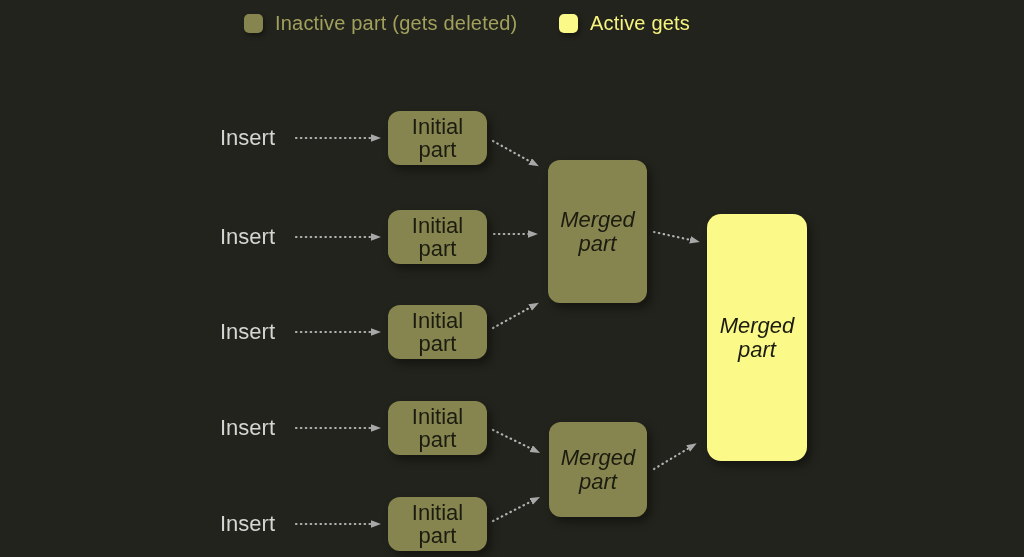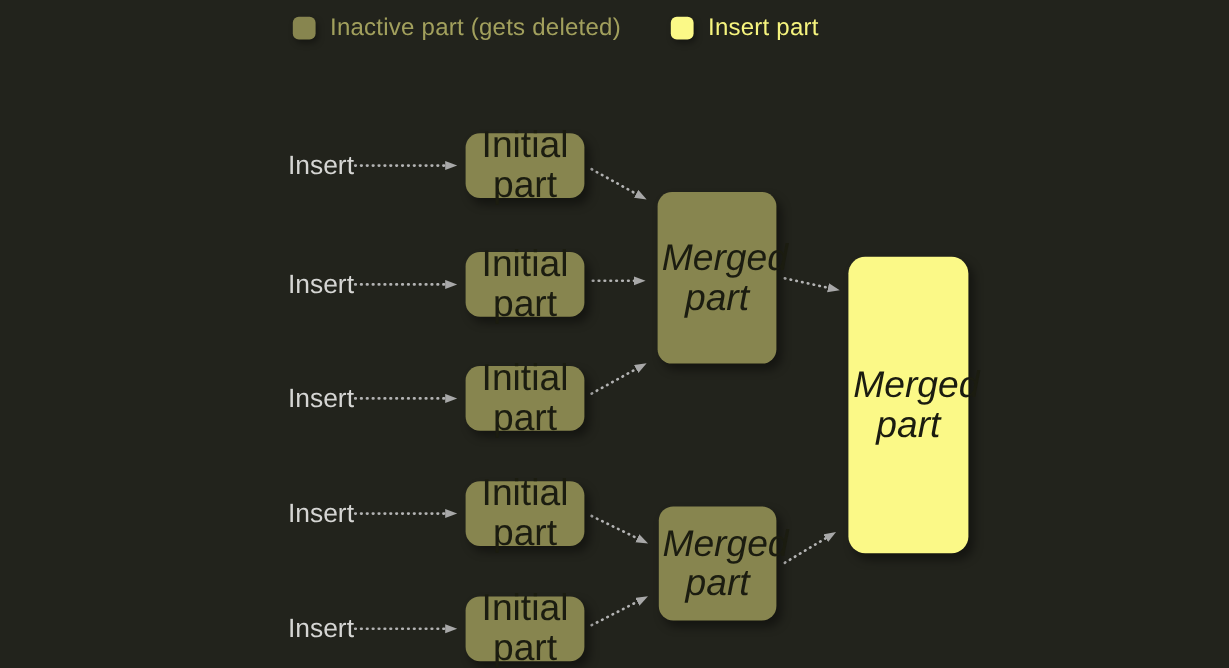--- a/index.html
+++ b/index.html
@@ -15,48 +15,48 @@
   }
   .legend-item{position:absolute;top:12px;height:23px;display:flex;align-items:center;gap:12px;}
   .legend-swatch{width:19px;height:19px;border-radius:5px;flex:0 0 auto;box-shadow:2px 3px 5px rgba(0,0,0,0.35);}
   .legend-swatch.inactive{background:var(--inactive-fill);}
   .legend-swatch.active{background:var(--active-fill);}
   .legend-label{font-size:20px;letter-spacing:0.2px;white-space:nowrap;}
   .legend-label.inactive{color:var(--inactive-text);}
   .legend-label.active{color:var(--active-text);}
   .insert-label{
     position:absolute;left:220px;width:75px;height:26px;line-height:26px;
-    font-size:22px;color:var(--insert-text);text-align:right;
+    font-size:22px;color:var(--insert-text);text-align:left;
   }
   .part-box{
     position:absolute;display:flex;align-items:center;justify-content:center;
     text-align:center;border-radius:12px;
     box-shadow:4px 5px 8px rgba(0,0,0,0.40);
-    color:var(--node-text);font-size:31px;line-height:1.05;
+    color:var(--node-text);font-size:22px;line-height:1.05;
   }
   .part-box.inactive{background:var(--inactive-fill);}
   .part-box.active{background:var(--active-fill);border-radius:14px;}
   .part-box .lbl{display:block;}
   .initial .lbl{width:80px;}
   .merged .lbl{width:92px;font-style:italic;}
   svg.arrows{position:absolute;left:0;top:0;z-index:1;}
   .part-box,.insert-label,.legend-item{z-index:2;}
 </style>
 </head>
 <body>
 
 <div class="canvas">
 
   <div class="legend-item" style="left:220px;padding-left:24px;">
     <span class="legend-swatch inactive"></span>
     <span class="legend-label inactive">Inactive part (gets deleted)</span>
   </div>
   <div class="legend-item" style="left:559px;">
     <span class="legend-swatch active"></span>
-    <span class="legend-label active">Insert part</span>
+    <span class="legend-label active">Active gets</span>
   </div>
 
   <svg class="arrows" width="1024" height="557" viewBox="0 0 1024 557">
     <defs>
       <marker id="ah" markerWidth="11" markerHeight="8" refX="1" refY="3.75" orient="auto" markerUnits="userSpaceOnUse">
         <path d="M0,0 L10,3.75 L0,7.5 Z" fill="#a8a8a8"></path>
       </marker>
     </defs>
     <g stroke="#b3b3b3" stroke-width="2.2" stroke-dasharray="0.5 4.4" stroke-linecap="round" fill="none">
       <line x1="296" y1="138" x2="372" y2="138" marker-end="url(#ah)"></line>

